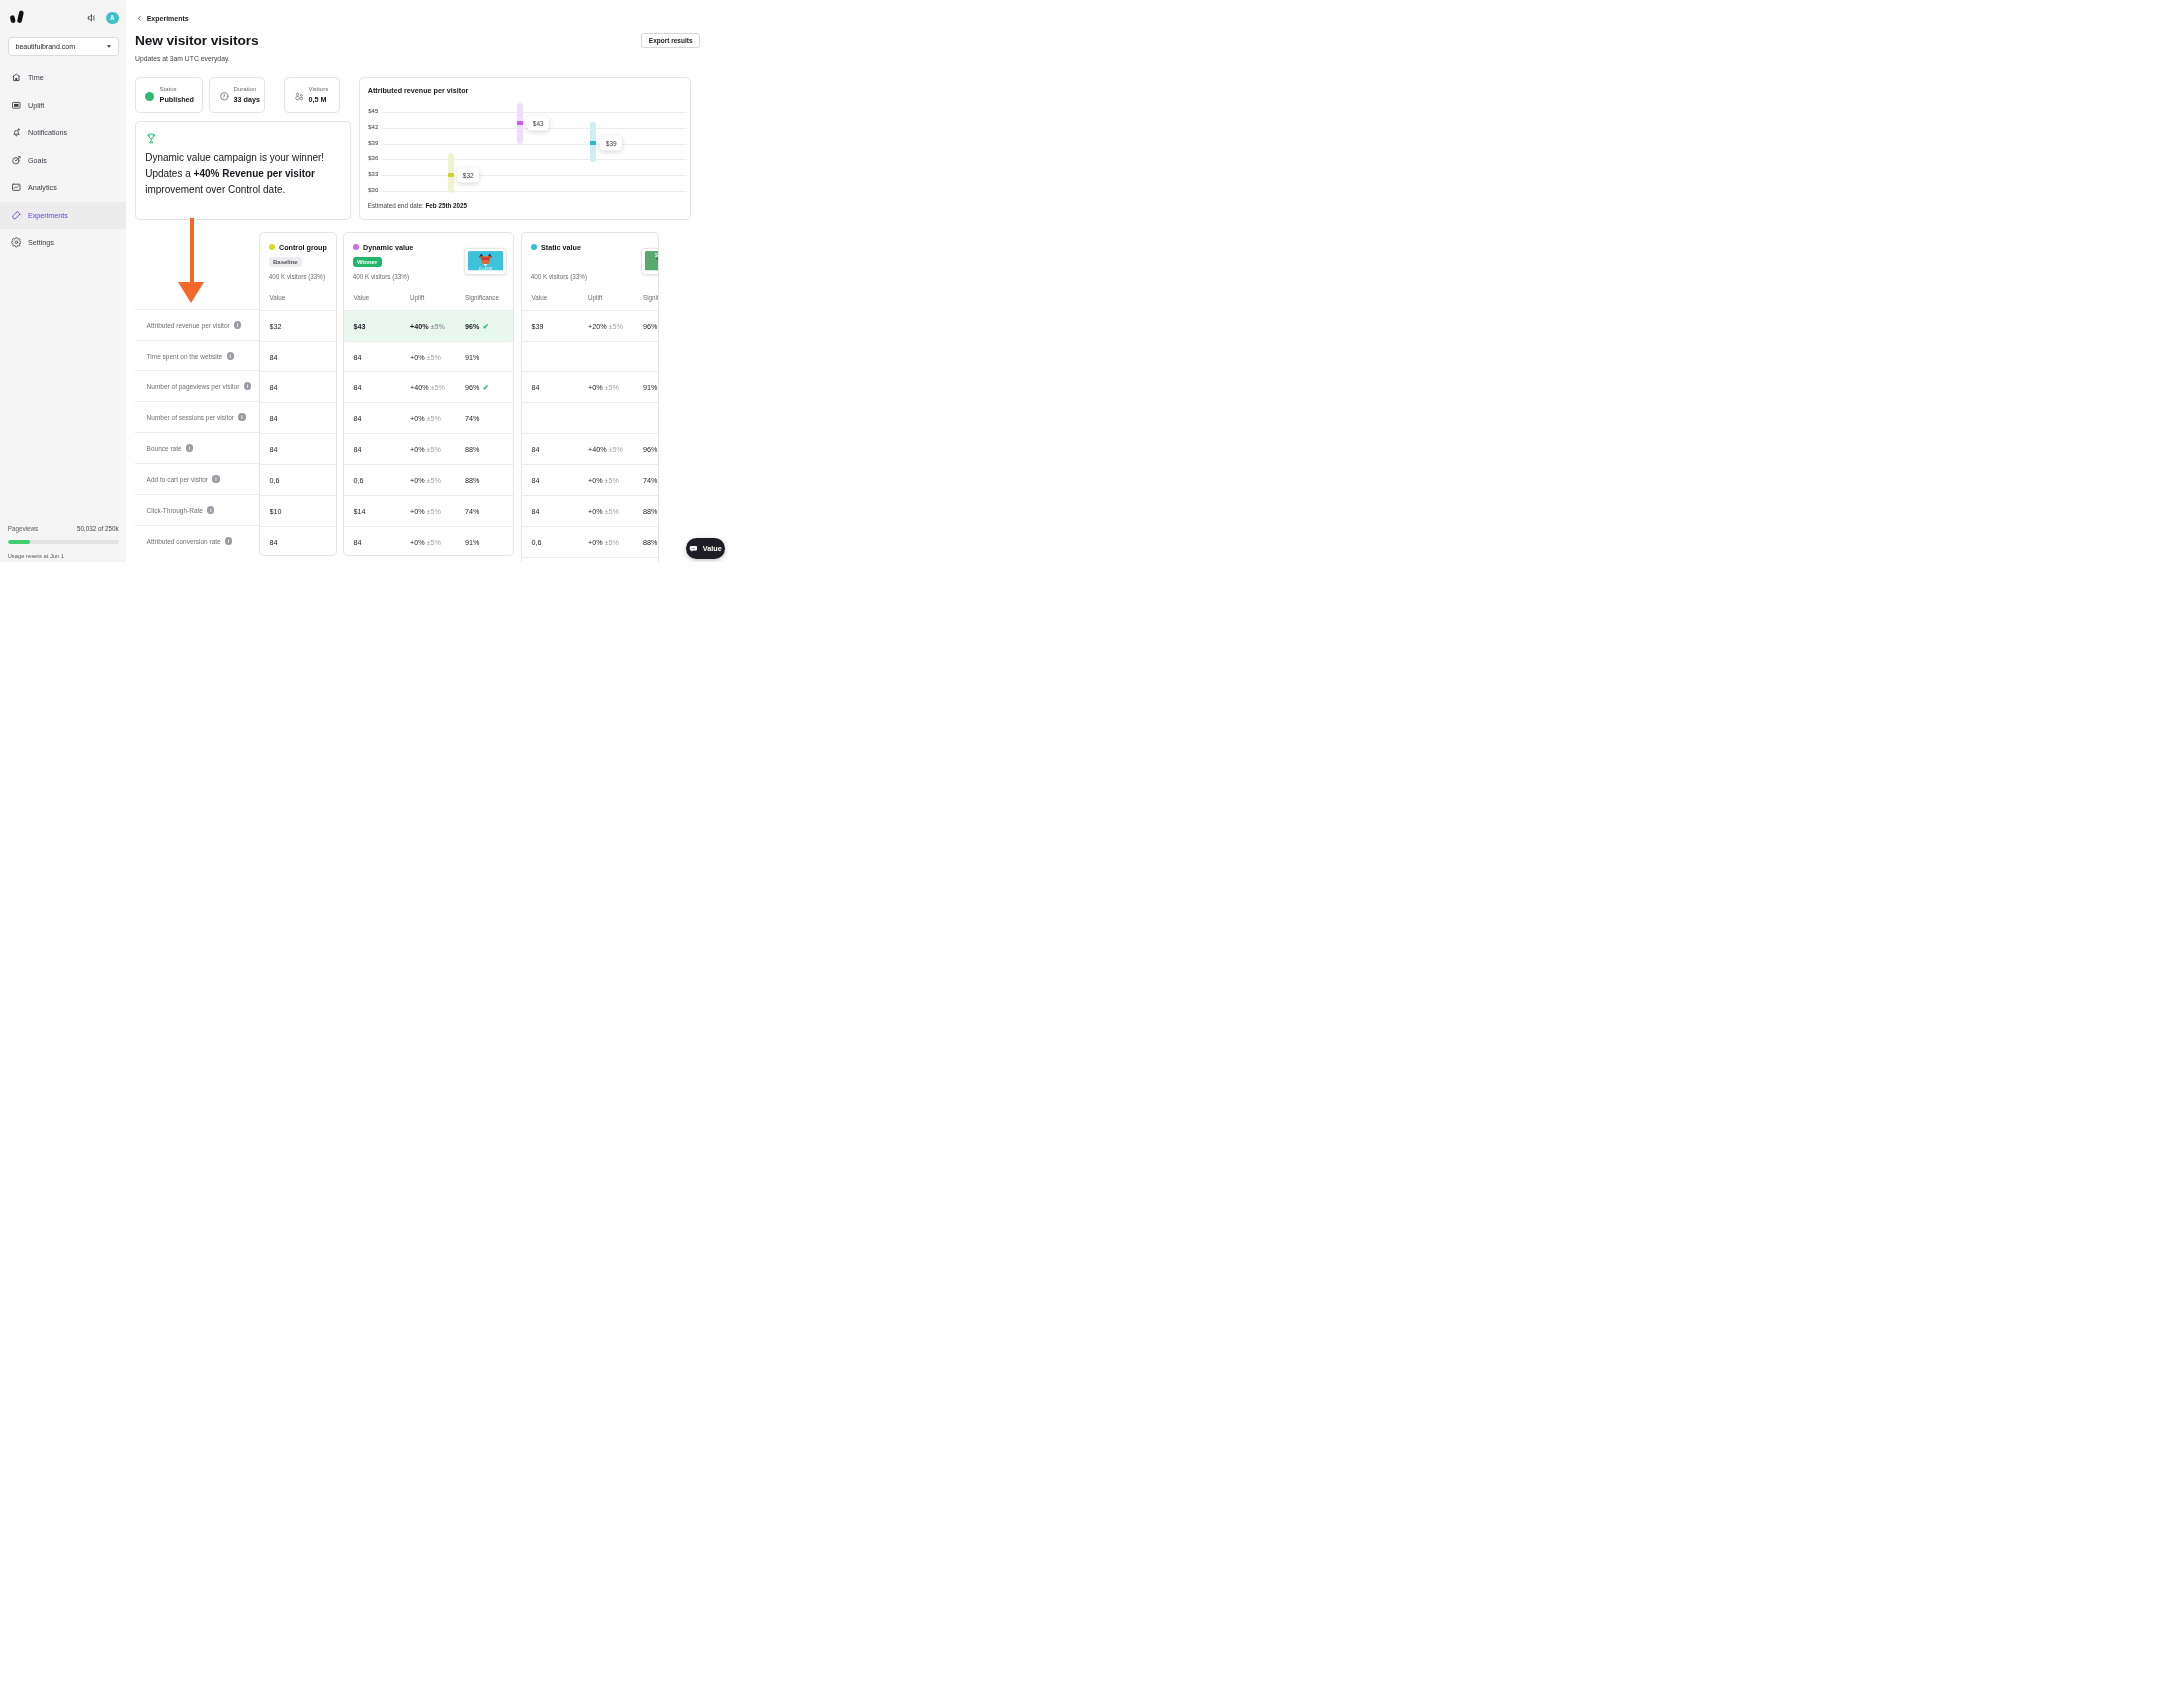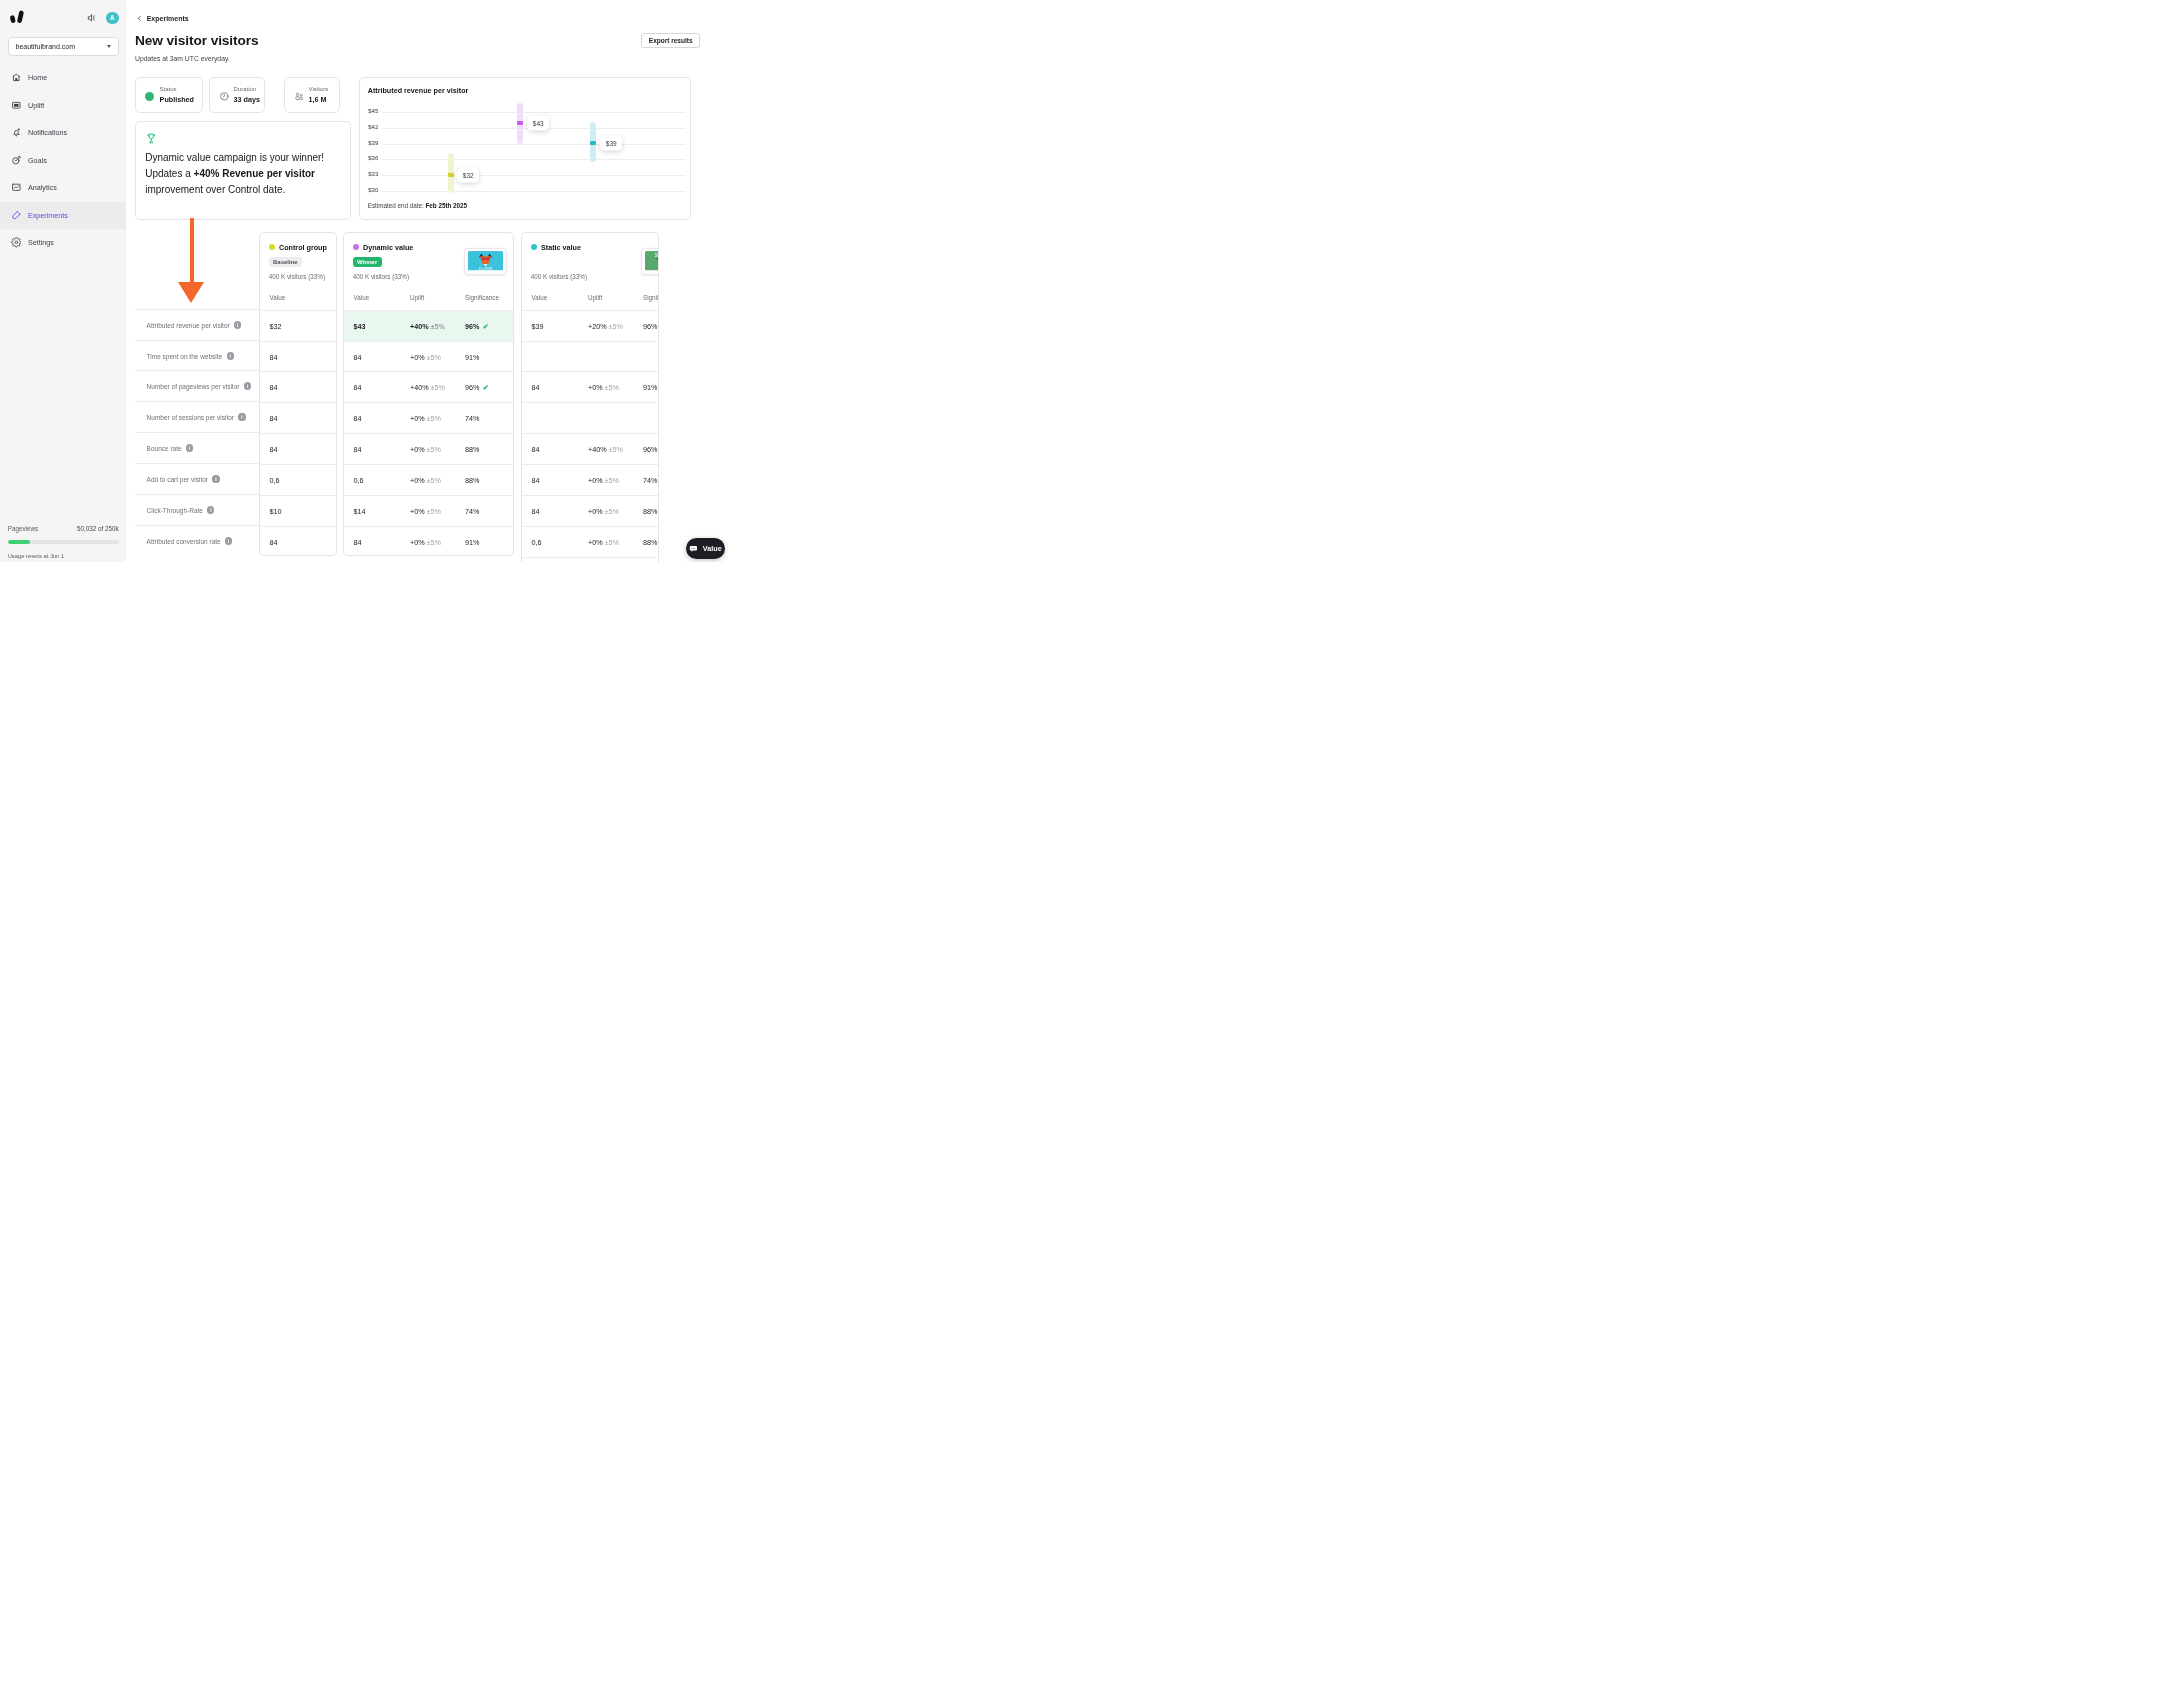--- a/index.html
+++ b/index.html
@@ -139,21 +139,21 @@
     </div>
     <nav id="nav">
         <div class="nav-item">
           <span class="nicon">
             <svg viewBox="0 0 24 24" fill="none" stroke="currentColor" stroke-width="1.9" stroke-linecap="round" stroke-linejoin="round">
               <path d="M4.5 10.5 12 4.5l7.5 6"></path>
               <path d="M5.8 9.5V19.5h12.4V9.5"></path>
               <rect x="9.6" y="13.8" width="4.8" height="5.7" fill="currentColor" stroke="none"></rect>
             </svg>
           </span>
-          <span>Home</span>
+          <span>Time</span>
         </div>
         <div class="nav-item">
           <span class="nicon">
             <svg viewBox="0 0 24 24" fill="none" stroke="currentColor" stroke-width="1.9">
               <rect x="3.5" y="5.5" width="17" height="13" rx="1.5"></rect>
               <rect x="6.8" y="8.8" width="10.4" height="6.4" fill="currentColor" stroke="none"></rect>
             </svg>
           </span>
           <span>Uplift</span>
         </div>
@@ -247,21 +247,21 @@
       <div class="stat-card" style="left: 284px;">
         <span class="sicon">
           <svg viewBox="0 0 24 24" fill="none" stroke="currentColor" stroke-width="1.8" stroke-linejoin="round">
             <circle cx="8" cy="7.6" r="2.7"></circle>
             <rect x="4.4" y="12.6" width="7.2" height="7" rx="2"></rect>
             <circle cx="16.5" cy="9.8" r="2.1"></circle>
             <rect x="13.6" y="14.6" width="5.8" height="5" rx="1.7"></rect>
           </svg>
         </span>
         <span class="slabel">Visitors</span>
-        <span class="svalue">1,6 M</span>
+        <span class="svalue">0,5 M</span>
       </div>
     </div>
 
   <div class="winner-card">
     <span class="trophy">
       <svg viewBox="0 0 24 24" fill="none" stroke="currentColor" stroke-width="1.9" stroke-linecap="round" stroke-linejoin="round">
         <path d="M8 4h8v5a4 4 0 0 1-8 0z"></path>
         <path d="M8 5.5H5.4a2.6 2.6 0 0 0 2.7 2.9"></path>
         <path d="M16 5.5h2.6a2.6 2.6 0 0 1-2.7 2.9"></path>
         <path d="M12 13v3.4"></path>

